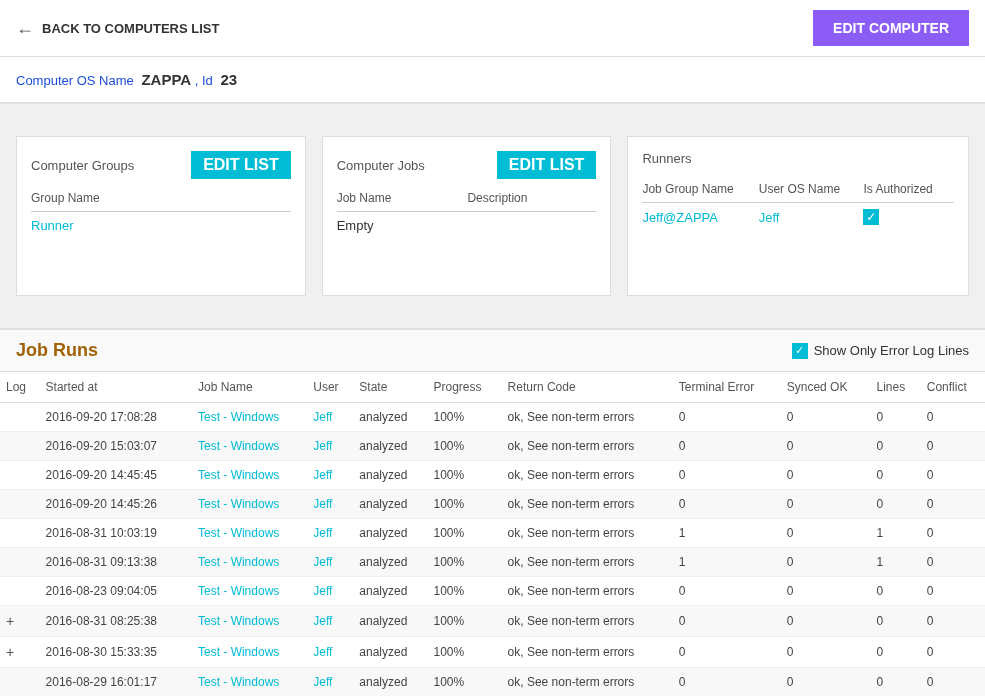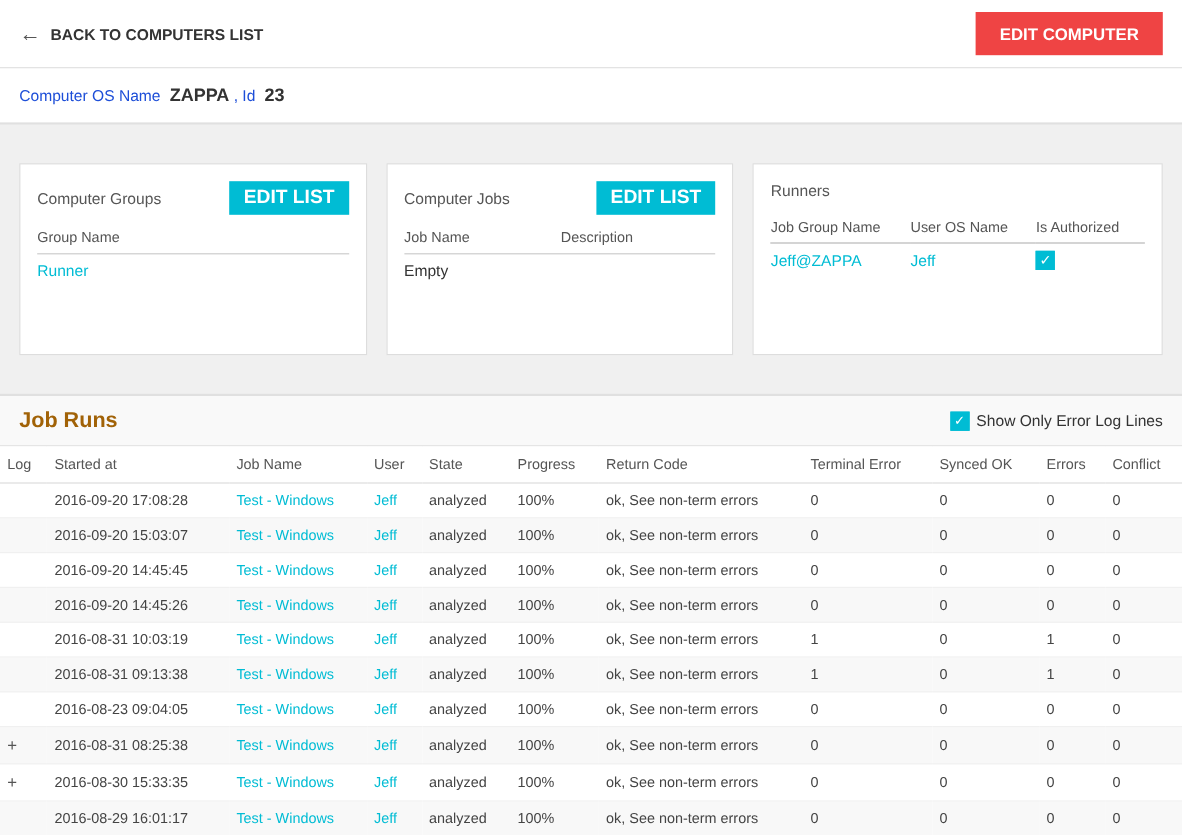--- a/index.html
+++ b/index.html
@@ -6,21 +6,21 @@
     body { font-family: Arial, sans-serif; font-size: 13px; background: #f0f0f0; color: #333; width: 985px; }
 
     
     .header {
       display: flex; align-items: center; justify-content: space-between;
       background: #fff; padding: 10px 16px; border-bottom: 1px solid #ddd;
     }
     .back-link { display: flex; align-items: center; gap: 8px; color: #333; font-size: 13px; font-weight: bold; cursor: pointer; text-decoration: none; }
     .back-arrow { font-size: 18px; color: #555; }
     .edit-computer-btn {
-      background: #ef4444; color: #fff; border: none; padding: 10px 20px;
+      background: #8b5cf6; color: #fff; border: none; padding: 10px 20px;
       font-size: 14px; font-weight: bold; cursor: pointer; text-transform: uppercase;
     }
 
     
     .computer-info {
       background: #fff; padding: 14px 16px; border-bottom: 2px solid #e0e0e0;
     }
     .computer-info span { color: #1d4ed8; font-size: 13px; }
     .computer-info strong { color: #333; font-size: 15px; margin-left: 4px; }
 
@@ -192,21 +192,21 @@
       <tr>
         <th>Log</th>
         <th>Started at</th>
         <th>Job Name</th>
         <th>User</th>
         <th>State</th>
         <th>Progress</th>
         <th>Return Code</th>
         <th>Terminal Error</th>
         <th>Synced OK</th>
-        <th>Errors</th>
+        <th>Lines</th>
         <th>Conflict</th>
       </tr>
     </thead>
     <tbody id="job-runs-tbody">
     <tr>
           <td></td>
           <td>2016-09-20 17:08:28</td>
           <td><a class="td-link">Test - Windows</a></td>
           <td><a class="td-link">Jeff</a></td>
           <td>analyzed</td>

